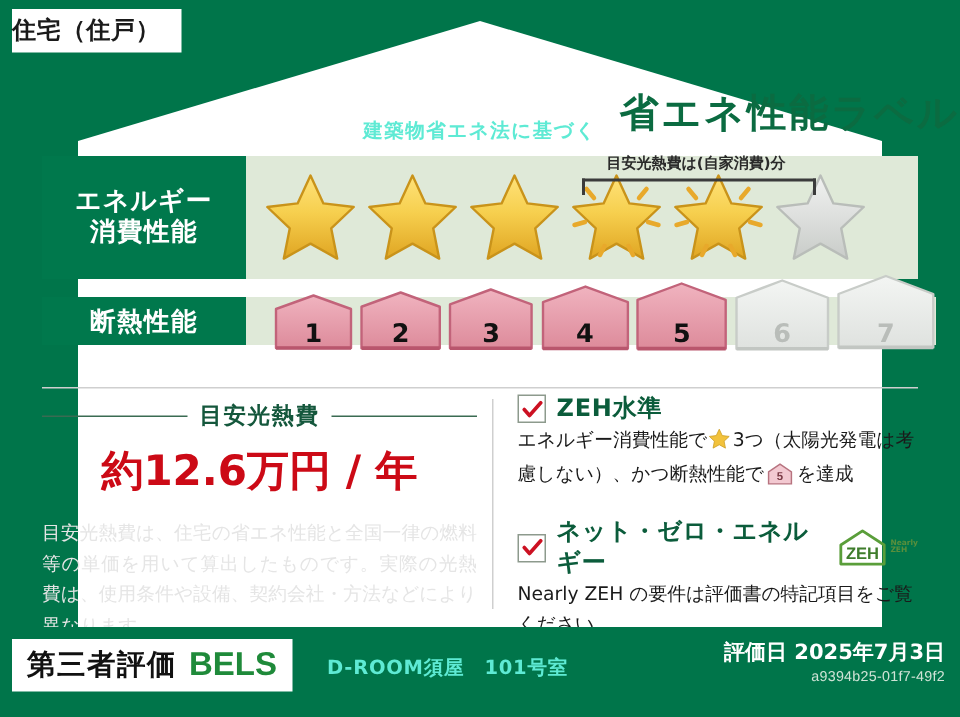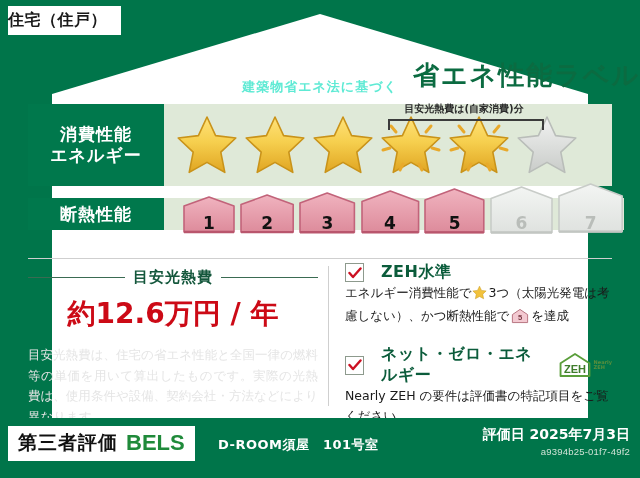--- a/index.html
+++ b/index.html
@@ -142,21 +142,21 @@
   .cost-val{
     text-align:center;color:#cc0a16;font-weight:bold;
     font-size:28px;letter-spacing:0px;margin-top:8px;
   }
   .cost-note{
     margin-top:12px;font-size:12.5px;color:#e5e5e5;line-height:1.65;
     text-align:justify;
   }
 
   
-  .chk-row{display:flex;align-items:center;gap:17px;}
+  .chk-row{display:flex;align-items:center;gap:7px;}
   .chk-box{
     width:17px;height:17px;border:1.5px solid #8d9a8d;background:#fff;
     display:flex;align-items:center;justify-content:center;flex:0 0 auto;
   }
   .chk-box svg{display:block;}
   .chk-title{font-size:16px;font-weight:bold;color:#0b5c3b;letter-spacing:0.5px;}
   .chk-body{font-size:12.5px;color:#1a1a1a;line-height:1.6;margin-top:0;}
   .blk2{margin-top:14px;}
   .inline-star{display:inline-block;vertical-align:-3px;margin:0 1px;}
   .inline-house{display:inline-block;vertical-align:-4px;margin:0 2px;}
@@ -168,21 +168,21 @@
     position:absolute;left:0;bottom:0;width:640px;height:60px;
     background:#00754a;z-index:6;
   }
   .bels{
     position:absolute;left:8px;top:8px;background:#ffffff;
     padding:4px 10px 5px 10px;display:flex;align-items:center;gap:8px;
   }
   .bels .jp{font-size:19px;font-weight:bold;color:#111;letter-spacing:1px;}
   .bels .en{font-size:22px;font-weight:bold;color:#1f8a3a;letter-spacing:0px;font-family:"Liberation Sans",sans-serif;}
   .unit{
-    position:absolute;left:218px;top:18px;color:#ffffff;font-size:13px;font-weight:bold;letter-spacing:0.5px;
+    position:absolute;left:218px;top:18px;color:#5eead4;font-size:13px;font-weight:bold;letter-spacing:0.5px;
   }
   .eval-date{
     position:absolute;right:10px;top:8px;color:#ffffff;font-size:14px;font-weight:bold;text-align:right;
   }
   .eval-id{
     position:absolute;right:10px;top:28px;color:#cfe3d6;font-size:9.5px;text-align:right;
     font-family:"Liberation Sans",sans-serif;letter-spacing:0.2px;
   }
 </style>
 </head>
@@ -196,22 +196,22 @@
   <div class="house-tag">
     <span>住宅（住戸）</span>
   </div>
 
 
   <div class="head-sub">建築物省エネ法に基づく</div>
   <div class="head-main">省エネ性能ラベル</div>
 
   <div class="row row-energy">
     <div class="row-label">
+      <span>エネルギー</span>
       <span>消費性能</span>
-      <span>エネルギー</span>
     </div>
     <div class="row-body">
 
       <div class="solar-note">目安光熱費は(自家消費)分</div>
       <div class="solar-bracket"></div>
 
       <div class="stars" id="stars-container">
           <div class="star-wrap">
             <svg width="64" height="62" viewBox="0 0 64 62">
               <defs>

